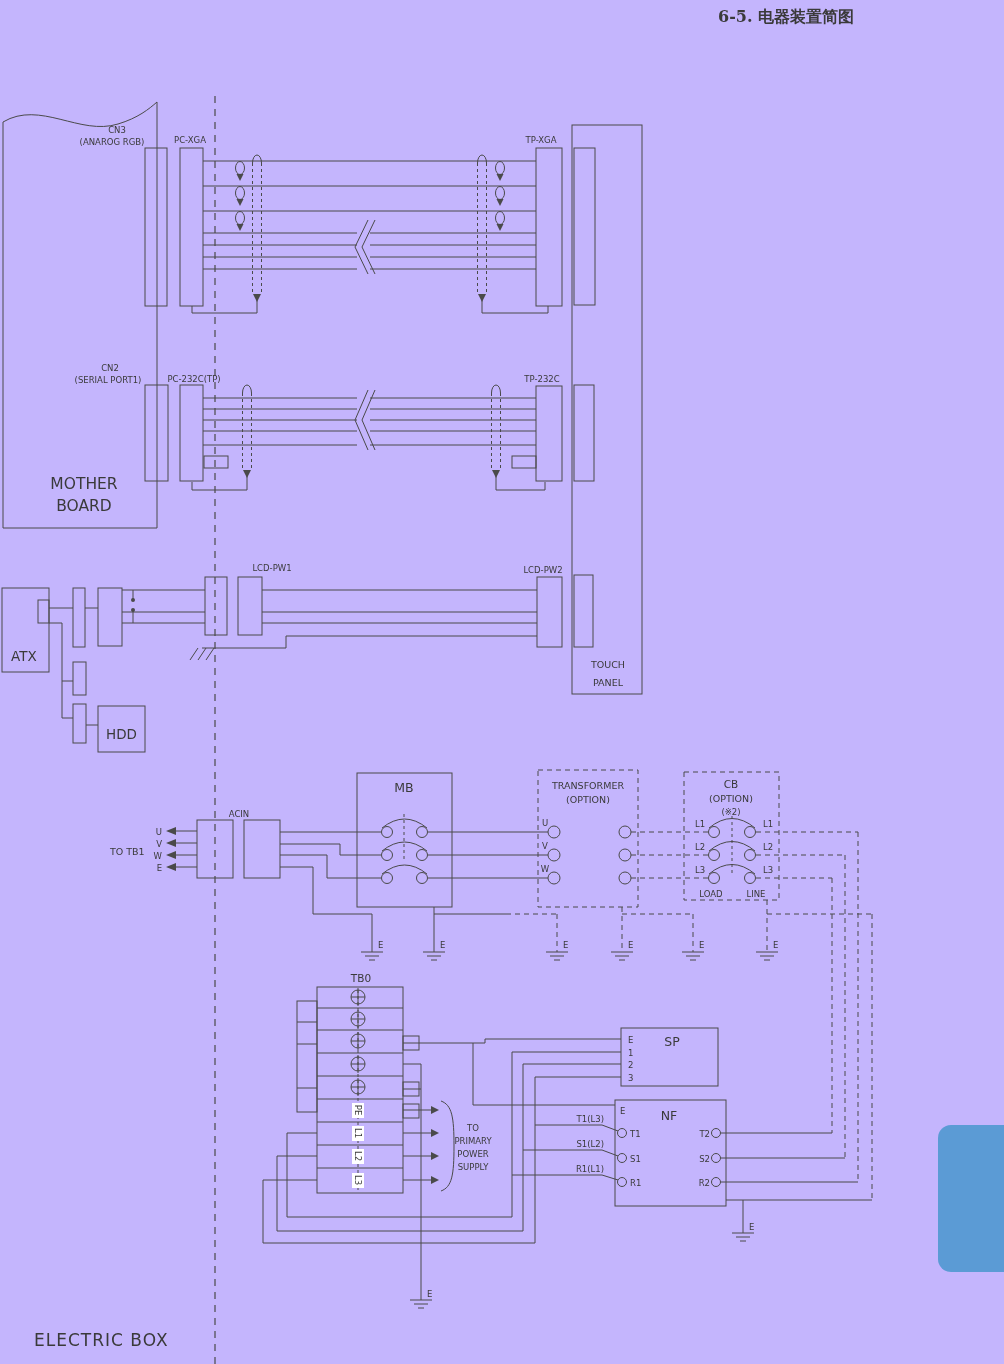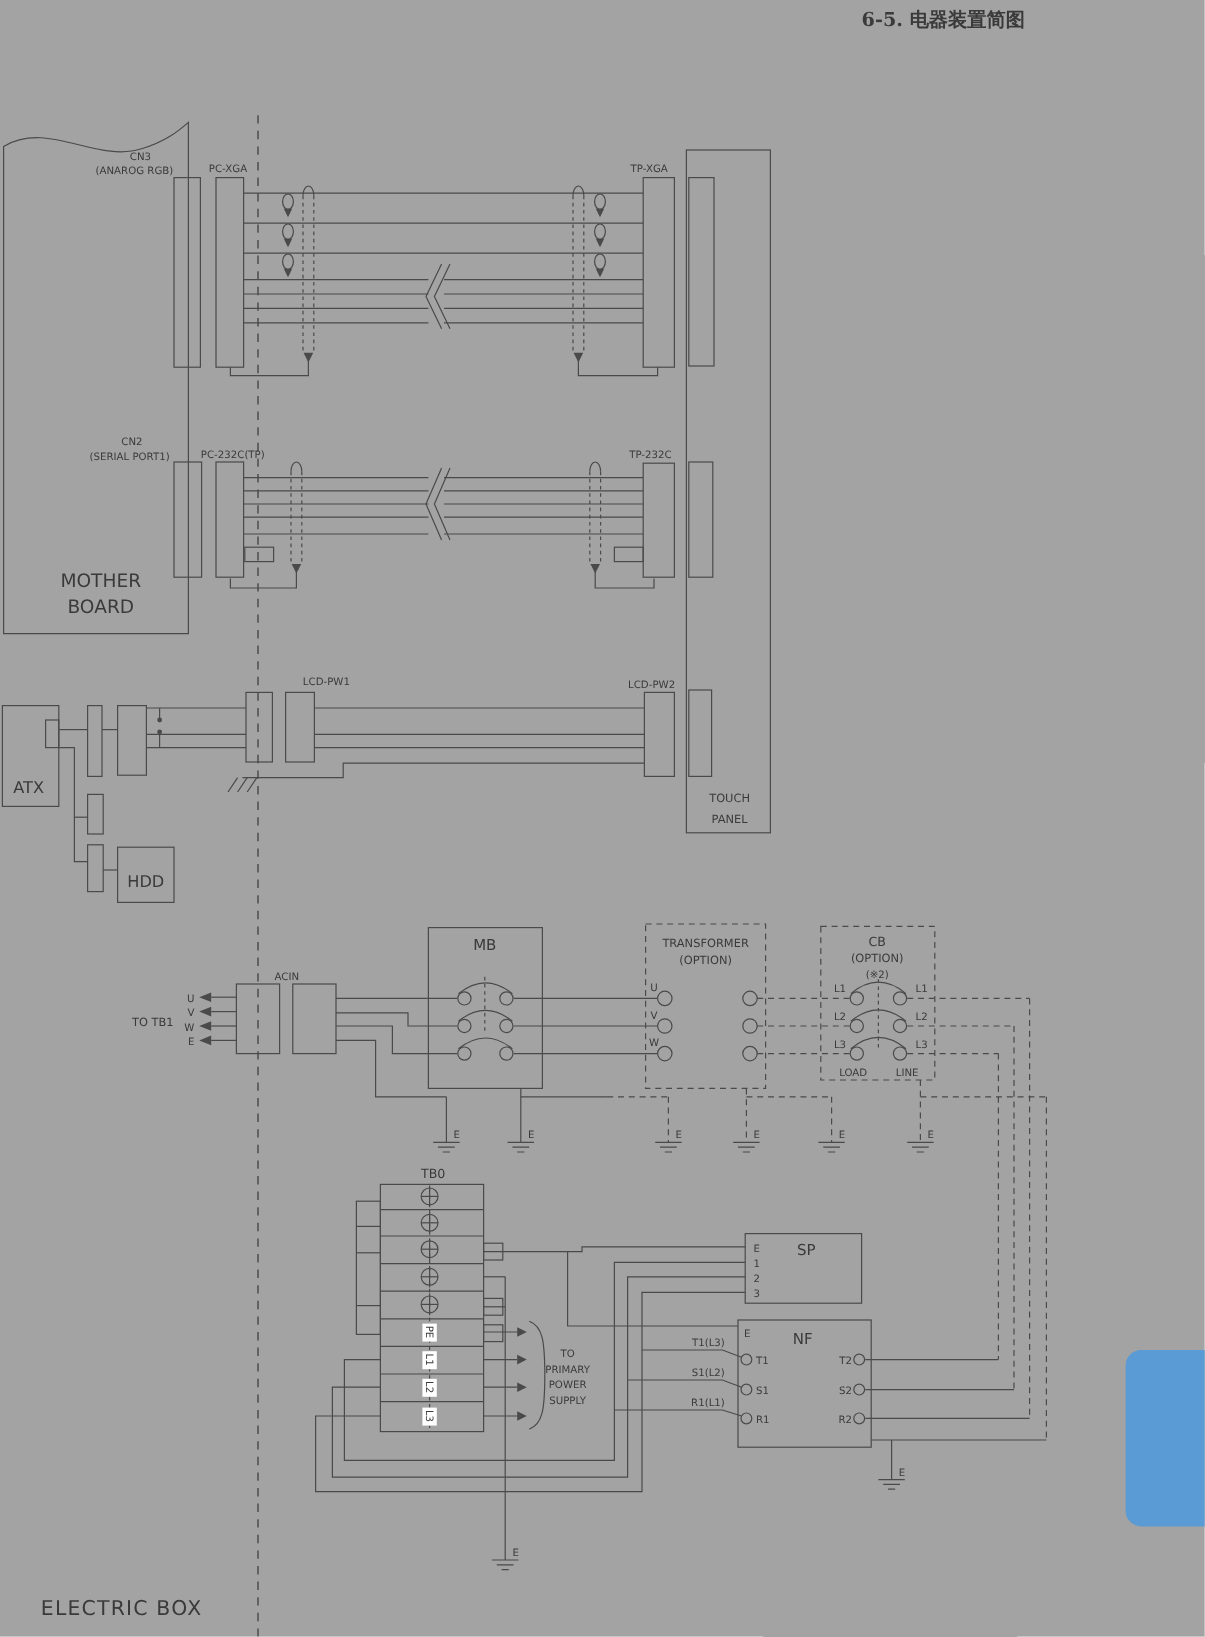--- a/index.html
+++ b/index.html
@@ -1,16 +1,16 @@
 <!DOCTYPE html>
 <html><head>
 <meta charset="utf-8">
 <style>
   html,body{margin:0;padding:0;background:#fff;}
-  #page{position:relative;width:1004px;height:1364px;background:#a3a3a3;overflow:hidden;
+  #page{position:relative;width:1004px;height:1364px;background:#c4b5fd;overflow:hidden;
         font-family:"DejaVu Sans", sans-serif;}
   svg{position:absolute;left:0;top:0;}
   .ln{stroke:#4a4a4a;fill:none;stroke-width:1;}
   .lnd{stroke:#4a4a4a;fill:none;stroke-width:1;stroke-dasharray:5,4;}
   .lnd3{stroke:#4a4a4a;fill:none;stroke-width:1;stroke-dasharray:3,3;}
   .bnd{stroke:#4a4a4a;fill:none;stroke-width:1.2;stroke-dasharray:7,6;}
   .fl{fill:#4a4a4a;stroke:none;}
   .wh{fill:#ffffff;stroke:none;}
   text{fill:#3a3a3a;}
   .t8{font-size:8.5px;}

